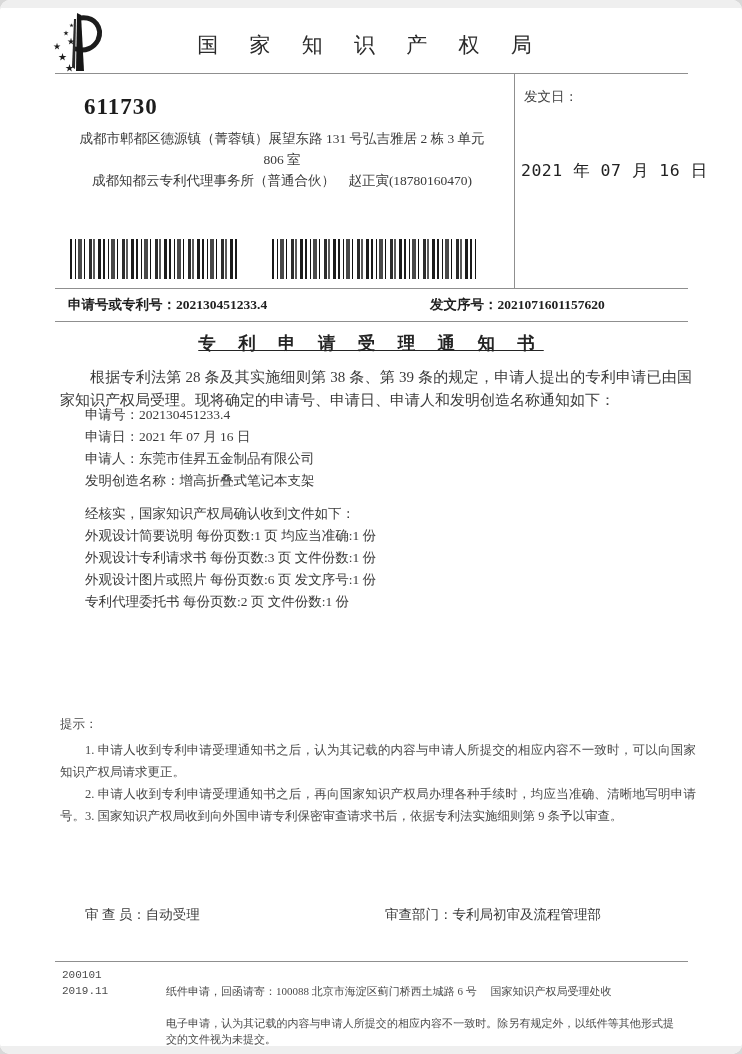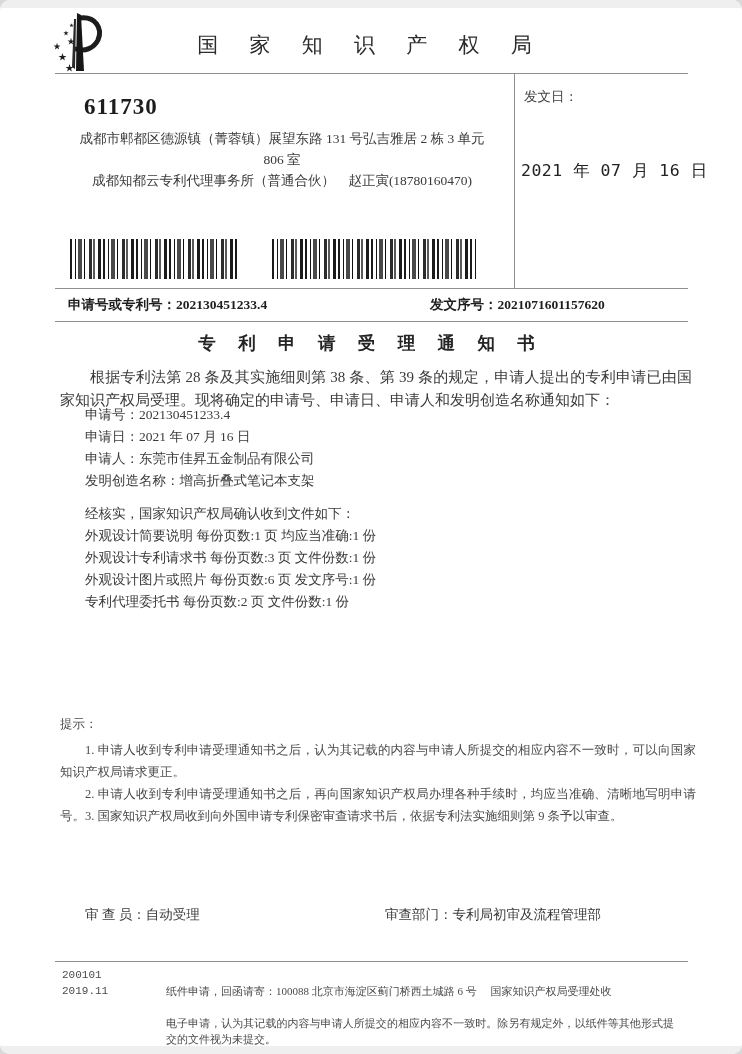--- a/index.html
+++ b/index.html
@@ -49,21 +49,21 @@
   .bc1{left:70px;width:170px;}
   .bc2{left:272px;width:206px;}
 
   
   .ref-row{position:absolute;top:296px;left:0;width:742px;font-size:13.5px;font-weight:bold;color:#1f1f1f;}
   .ref-left{position:absolute;left:68px;top:0;}
   .ref-right{position:absolute;left:430px;top:0;}
 
   .doc-title{
     position:absolute;left:0;top:331px;width:742px;text-align:center;
-    font-size:17.5px;font-weight:bold;letter-spacing:9px;color:#242424;
+    font-size:17.5px;font-weight:bold;letter-spacing:9px;color:#242424;text-decoration:underline;
   }
 
   .para{position:absolute;left:60px;width:632px;font-size:15px;line-height:23px;color:#3a3a3a;text-align:justify;}
   .intro{top:366px;text-indent:2em;}
 
   .fieldline{position:absolute;left:85px;font-size:13.5px;color:#3a3a3a;}
   .f0{top:406px;} .f1{top:428px;} .f2{top:450px;} .f3{top:472px;}
   .confirm{top:505px;}
   .d0{top:527px;} .d1{top:549px;} .d2{top:571px;} .d3{top:593px;}
 

